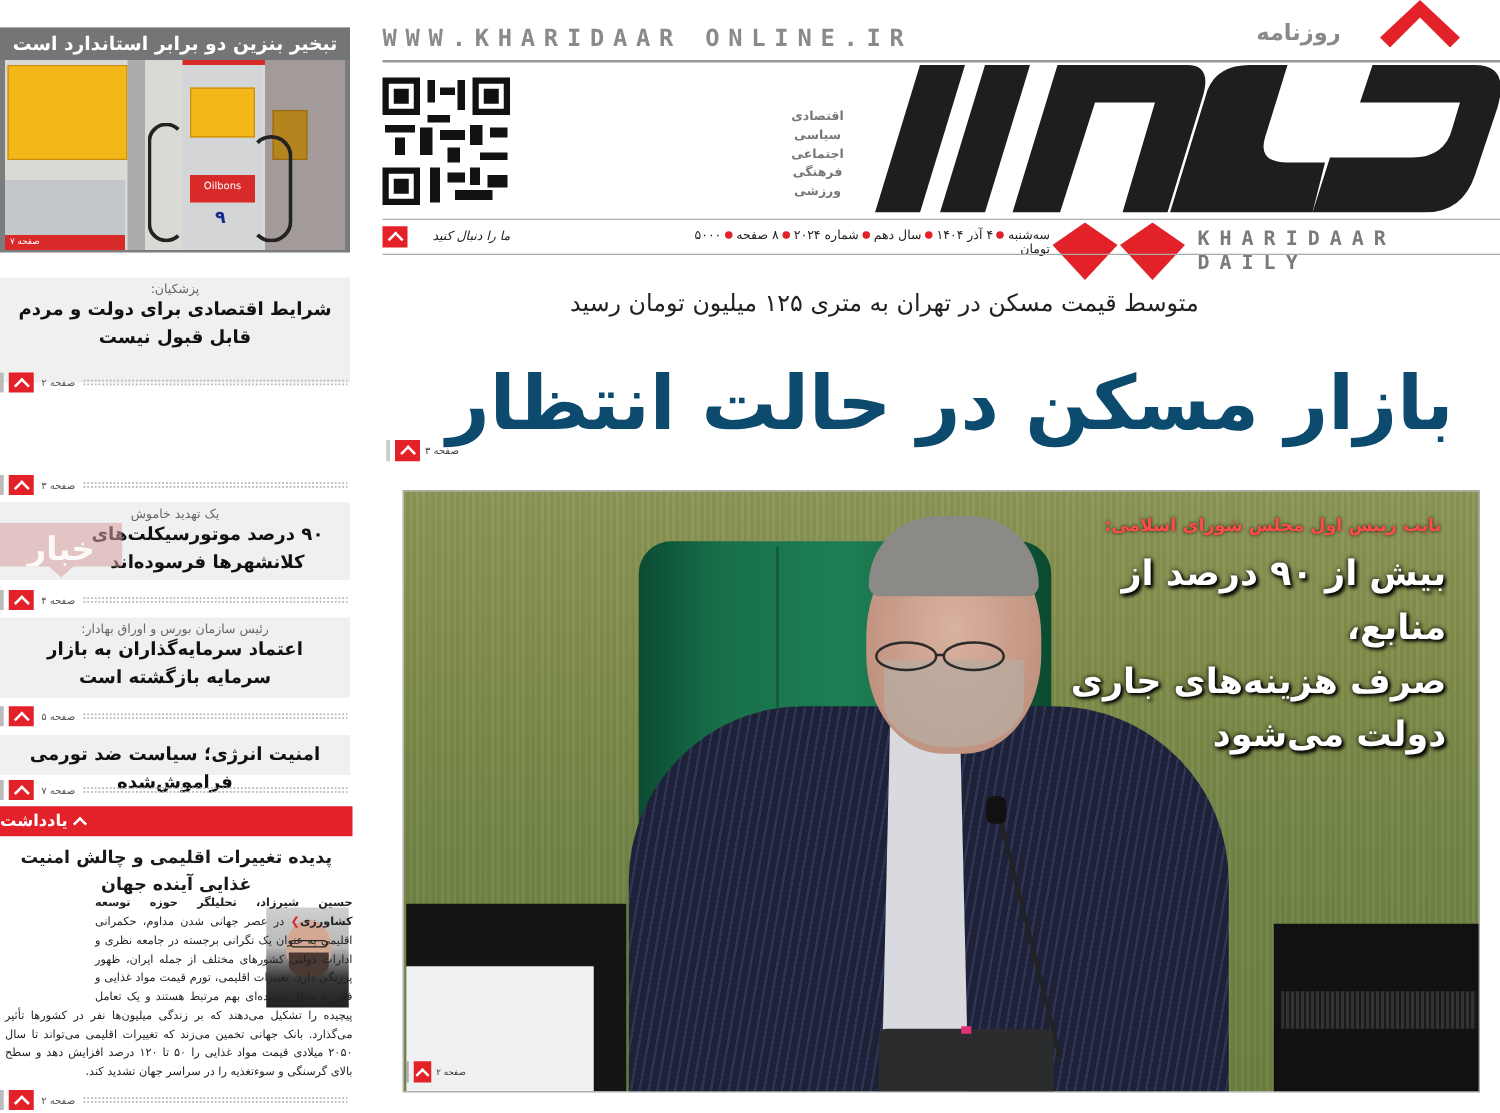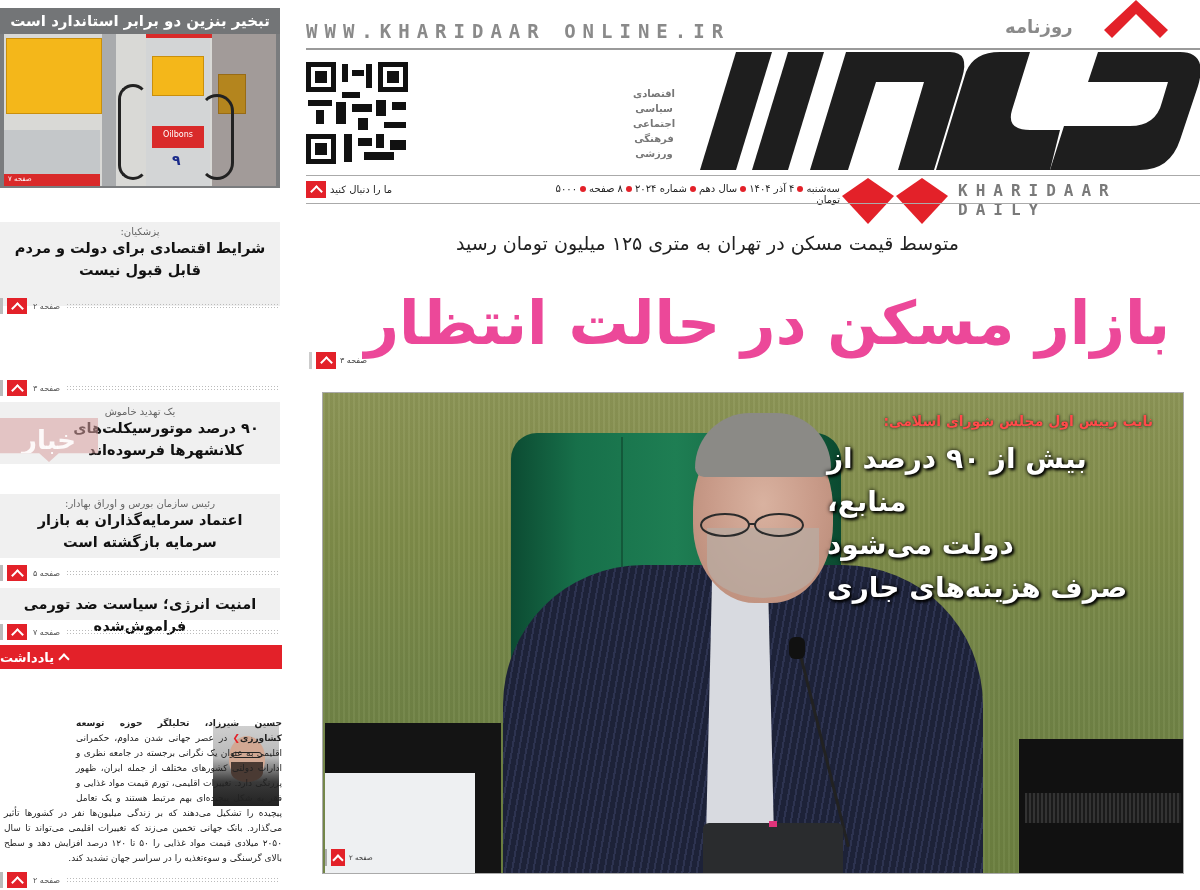--- a/index.html
+++ b/index.html
@@ -4,21 +4,21 @@
   <style>
     * { box-sizing: border-box; margin: 0; padding: 0; }
     html, body { width: 1200px; height: 890px; overflow: hidden; background: #ffffff; }
     body { font-family: "DejaVu Sans", sans-serif; color: #1a1a1a; position: relative; }
 
     .rtl { direction: rtl; unicode-bidi: embed; }
 
     
     .left-col { position: absolute; left: 0; top: 0; width: 282px; height: 890px; }
 
-    .top-photo { position: absolute; left: 0; top: 8px; width: 280px; height: 180px; background: #7a7c7e; overflow: hidden; }
+    .top-photo { position: absolute; left: 0; top: 22px; width: 280px; height: 180px; background: #7a7c7e; overflow: hidden; }
     .top-photo .caption { position: absolute; top: 0; left: 0; right: 0; height: 26px; background: #737577; color: #fff; font-weight: bold; font-size: 15px; text-align: center; line-height: 26px; }
     .top-photo .scene { position: absolute; top: 26px; left: 4px; right: 4px; bottom: 2px; background: #d9d9d6; overflow: hidden; }
     .pump-panel { position: absolute; background: #f4b71a; border: 1px solid #c98f0c; }
     .pump-body { position: absolute; background: #c4c7c9; }
     .pump-red { position: absolute; background: #d92a2a; }
     .pump-hose { position: absolute; border: 3px solid #222; border-left-color: transparent; border-radius: 30px; }
     .pg-tag { position: absolute; display: flex; align-items: center; gap: 4px; font-size: 7px; color: #fff; }
 
     .story-block { position: absolute; left: 0; width: 280px; background: #f0f0f0; text-align: center; }
     .kicker { font-size: 10px; color: #666; padding-top: 4px; }
@@ -49,32 +49,32 @@
     .website { position: absolute; left: 306px; top: 20px; font-family: "DejaVu Sans Mono", monospace; font-weight: bold; font-size: 19px; letter-spacing: 7px; color: #8a8a8a; }
     .rooznameh { position: absolute; left: 1005px; top: 16px; font-size: 18px; font-weight: bold; color: #8a8a8a; direction: rtl; }
     .chevron-logo { position: absolute; left: 1104px; top: 0; width: 64px; height: 38px; }
     .hr-top { position: absolute; left: 306px; top: 48px; width: 894px; height: 2px; background: #9a9a9a; }
     .qr { position: absolute; left: 306px; top: 62px; width: 102px; height: 102px; background: #fff; }
     .qr-cell { position: absolute; background: #111; }
     .categories { position: absolute; left: 618px; top: 86px; width: 72px; font-size: 10px; line-height: 15px; color: #777; text-align: center; direction: rtl; font-weight: bold; }
     .logo { position: absolute; left: 700px; top: 52px; width: 500px; height: 118px; }
     .hr-mid { position: absolute; left: 306px; top: 175px; width: 894px; height: 1px; background: #aaa; }
     .hr-bot { position: absolute; left: 306px; top: 203px; width: 894px; height: 1px; background: #aaa; }
-    .follow { position: absolute; left: 306px; top: 181px; display: flex; align-items: center; gap: 4px; }
+    .follow { position: absolute; left: 306px; top: 181px; display: flex; align-items: center; gap: 20px; font-style: italic; }
     .follow .badge { width: 20px; height: 17px; background: #e32129; position: relative; }
     .follow .badge::after { content: ""; position: absolute; left: 6px; top: 6px; width: 7px; height: 7px; border-left: 2px solid #fff; border-top: 2px solid #fff; transform: rotate(45deg); }
     .follow .txt { font-size: 10px; color: #222; direction: rtl; }
     .issue-line { position: absolute; left: 540px; top: 183px; width: 300px; font-size: 10px; color: #222; direction: rtl; text-align: right; }
     .issue-line .dot { display: inline-block; width: 6px; height: 6px; border-radius: 50%; background: #e32129; margin: 0 3px; vertical-align: middle; }
     .diamonds { position: absolute; left: 842px; top: 178px; width: 108px; height: 46px; }
     .daily { position: absolute; left: 958px; top: 181px; font-family: "DejaVu Sans Mono", monospace; font-weight: bold; font-size: 16px; letter-spacing: 8px; color: #7a7a7a; }
 
     
     .subhead { position: absolute; left: 420px; top: 232px; width: 575px; font-size: 19px; color: #222; text-align: center; direction: rtl; }
-    .headline { position: absolute; left: 350px; top: 280px; width: 820px; font-size: 60px; font-weight: bold; color: #ec4899; direction: rtl; letter-spacing: -1px; line-height: 86px; }
+    .headline { position: absolute; left: 350px; top: 280px; width: 820px; text-align: center; font-size: 60px; font-weight: bold; color: #0c4a6e; direction: rtl; letter-spacing: -1px; line-height: 86px; }
     .main-ref { position: absolute; left: 309px; top: 352px; display: flex; align-items: center; gap: 4px; }
     .main-ref .badge { width: 20px; height: 17px; background: #e32129; position: relative; }
     .main-ref .badge::after { content: ""; position: absolute; left: 6px; top: 6px; width: 7px; height: 7px; border-left: 2px solid #fff; border-top: 2px solid #fff; transform: rotate(45deg); }
     .main-ref .lbl { font-size: 8px; color: #444; direction: rtl; }
     .main-ref .bar { width: 3px; height: 17px; background: #ccc; }
 
     .photo-frame { position: absolute; left: 322px; top: 392px; width: 862px; height: 482px; border: 1px solid #aaa; background: linear-gradient(180deg,#8c9556 0%,#7f8c49 30%,#728447 60%,#6c8040 100%); overflow: hidden; }
     .photo-frame .grass-noise { position: absolute; inset: 0; background-image: repeating-linear-gradient(90deg, rgba(255,255,255,0.04) 0 2px, rgba(0,0,0,0.03) 2px 5px); }
     .chair { position: absolute; left: 188px; top: 40px; width: 330px; height: 440px; background: linear-gradient(90deg,#0c4b32 0%,#17704a 20%,#1e7e53 50%,#146341 80%,#0b4a30 100%); border-radius: 26px 26px 10px 10px; }
     .chair-seam { position: absolute; left: 298px; top: 44px; width: 2px; height: 180px; background: rgba(0,0,0,0.25); }
@@ -87,21 +87,21 @@
     .mic { position: absolute; left: 473px; top: 250px; width: 3px; height: 210px; background: #222; transform: rotate(-14deg); transform-origin: top; }
     .mic-head { position: absolute; left: 466px; top: 244px; width: 16px; height: 22px; background: #111; border-radius: 6px; }
     .console { position: absolute; left: 380px; top: 430px; width: 140px; height: 52px; background: #2a2c2e; border-radius: 6px 6px 0 0; }
     .console-led { position: absolute; left: 446px; top: 428px; width: 8px; height: 6px; background: #e0337a; }
     .monitor-l { position: absolute; left: 2px; top: 330px; width: 176px; height: 150px; background: #141414; }
     .monitor-l-screen { position: absolute; left: 2px; top: 380px; width: 150px; height: 100px; background: #eef0f2; }
     .monitor-r { position: absolute; left: 696px; top: 346px; width: 164px; height: 135px; background: #111; }
     .monitor-r-grill { position: absolute; left: 702px; top: 400px; width: 156px; height: 30px; background: repeating-linear-gradient(90deg,#333 0 2px,#1a1a1a 2px 4px); }
 
     .photo-kicker { position: absolute; right: 30px; top: 20px; font-size: 14px; font-weight: bold; color: #ff4a4a; direction: rtl; text-shadow: 0 0 3px rgba(0,0,0,0.8); }
-    .photo-headline { position: absolute; right: 26px; top: 44px; width: 330px; font-size: 28px; line-height: 43px; font-weight: bold; color: #fff; text-align: left; direction: rtl; text-shadow: 2px 2px 3px #000, 0 0 4px #000; }
+    .photo-headline { position: absolute; right: 26px; top: 44px; width: 330px; font-size: 28px; line-height: 43px; font-weight: bold; color: #fff; text-align: right; direction: rtl; text-shadow: 2px 2px 3px #000, 0 0 4px #000; }
     .photo-ref { position: absolute; left: 2px; top: 456px; display: flex; align-items: center; gap: 4px; }
     .photo-ref .bar { width: 2px; height: 17px; background: #aaa; }
     .photo-ref .badge { width: 14px; height: 17px; background: #e32129; position: relative; }
     .photo-ref .badge::after { content: ""; position: absolute; left: 3px; top: 7px; width: 6px; height: 6px; border-left: 2px solid #fff; border-top: 2px solid #fff; transform: rotate(45deg); }
     .photo-ref .lbl { font-size: 7px; color: #333; direction: rtl; }
   </style>
 </head>
 <body>
 
 <div class="left-col">
@@ -145,20 +145,26 @@
     <span class="badge"></span>
     <span class="label">صفحه ۳</span>
     <span class="dots"></span>
   </div>
 
   <div class="story-block rtl" style="top:402px;height:62px;">
     <div class="kicker">یک تهدید خاموش</div>
     <div class="story-title" style="padding-left:60px;">۹۰ درصد موتورسیکلت‌های کلانشهرها فرسوده‌اند</div>
   </div>
   <div class="watermark rtl">خبار</div>
+  <div class="page-ref" style="top:472px;">
+    <span class="bar"></span>
+    <span class="badge"></span>
+    <span class="label">صفحه ۴</span>
+    <span class="dots"></span>
+  </div>
 
   <div class="story-block rtl" style="top:494px;height:64px;">
     <div class="kicker">رئیس سازمان بورس و اوراق بهادار:</div>
     <div class="story-title" style="padding:0 30px;">اعتماد سرمایه‌گذاران به بازار سرمایه بازگشته است</div>
   </div>
   <div class="page-ref" style="top:565px;">
     <span class="bar"></span>
     <span class="badge"></span>
     <span class="label">صفحه ۵</span>
     <span class="dots"></span>
@@ -171,20 +177,21 @@
     <span class="bar"></span>
     <span class="badge"></span>
     <span class="label">صفحه ۷</span>
     <span class="dots"></span>
   </div>
 
   <div class="note-header rtl">
     <span class="chev"></span>
     <span>یادداشت</span>
   </div>
+  <div class="note-title rtl">پدیده تغییرات اقلیمی و چالش امنیت غذایی آینده جهان</div>
   <div class="note-photo">
     <div class="head"></div>
     <div class="beard"></div>
     <div class="glasses"></div>
   </div>
   <div class="note-body">
     <span class="float-img"></span>
     <span class="author">حسین شیرزاد، تحلیلگر حوزه توسعه کشاورزی</span><span class="arrow">❯</span>
     <span>در عصر جهانی شدن مداوم، حکمرانی اقلیمی به عنوان یک نگرانی برجسته در جامعه نظری و ادارات دولتی کشورهای مختلف از جمله ایران، ظهور پررنگی دارد. تغییرات اقلیمی، تورم قیمت مواد غذایی و فقر به شکل پیچیده‌ای بهم مرتبط هستند و یک تعامل پیچیده را تشکیل می‌دهند که بر زندگی میلیون‌ها نفر در کشورها تأثیر می‌گذارد. بانک جهانی تخمین می‌زند که تغییرات اقلیمی می‌تواند تا سال ۲۰۵۰ میلادی قیمت مواد غذایی را ۵۰ تا ۱۲۰ درصد افزایش دهد و سطح بالای گرسنگی و سوءتغذیه را در سراسر جهان تشدید کند.</span>
   </div>
@@ -292,21 +299,21 @@
   <div class="console"></div>
   <div class="console-led"></div>
   <div class="monitor-l"></div>
   <div class="monitor-l-screen"></div>
   <div class="monitor-r"></div>
   <div class="monitor-r-grill"></div>
 
   <div class="photo-kicker">نایب رییس اول مجلس شورای اسلامی:</div>
   <div class="photo-headline">
     <div>بیش از ۹۰ درصد از منابع،</div>
+    <div>صرف هزینه‌های جاری</div>
     <div>دولت می‌شود</div>
-    <div>صرف هزینه‌های جاری</div>
   </div>
   <div class="photo-ref">
     <span class="bar"></span>
     <span class="badge"></span>
     <span class="lbl">صفحه ۲</span>
   </div>
 </div>
 
 </body></html>

